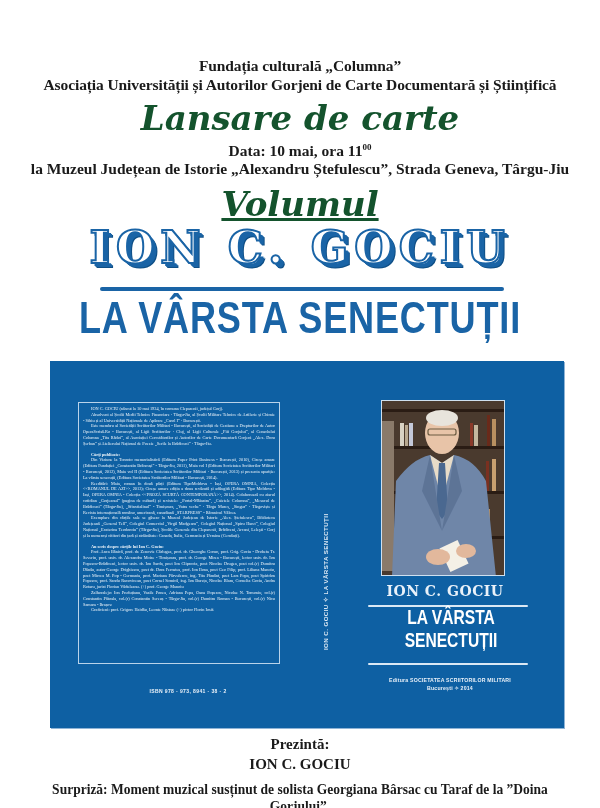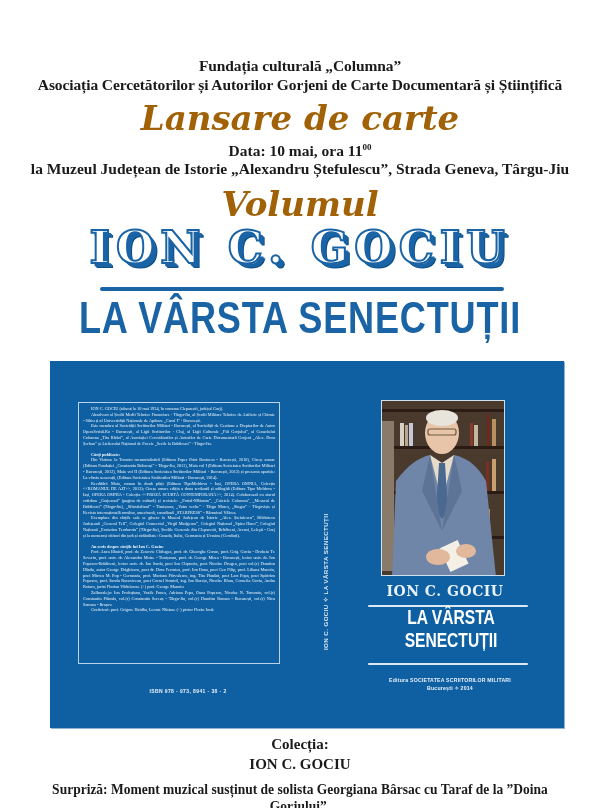--- a/index.html
+++ b/index.html
@@ -1,20 +1,20 @@
 <!DOCTYPE html>
 <html><head>
 <meta charset="utf-8">
 <style>
   html, body { margin:0; padding:0; background:#ffffff; }
   body { width:600px; height:808px; position:relative; overflow:hidden; font-family:"Liberation Serif", "DejaVu Serif", serif; color:#1a1a1a; }
   .abs { position:absolute; }
   .center { left:0; width:600px; text-align:center; }
   .org { font-weight:bold; font-size:15.5px; line-height:19px; letter-spacing:-0.1px; }
-  .script { font-family:"DejaVu Serif", serif; font-style:italic; color:#a16207; font-weight:bold; }
+  .script { font-family:"DejaVu Serif", serif; font-style:italic; color:#14532d; font-weight:bold; }
   .info { font-weight:bold; font-size:15.5px; }
   .big-name { font-family:"DejaVu Serif", serif; font-weight:bold; color:#fff; -webkit-text-stroke:2px #1a64a6; text-shadow:3px 3px 0 #1a64a6, 4px 4px 0 #1a64a6, 5px 5px 0 #0f4f86; letter-spacing:6px; }
   .title-line { background:#1a64a6; height:4px; border-radius:2px; }
   .big-title { font-family:"Liberation Sans", sans-serif; font-weight:bold; color:#1a64a6; transform:scaleX(0.82); transform-origin:center; letter-spacing:1px; }
   .book { left:50px; top:361px; width:514px; height:367px; background:#0e60a3; box-shadow:1px 1px 0 #8fb4d6; }
   .backbox { left:78px; top:402px; width:202px; height:262px; border:1px solid #b9d3ea; color:#f0f6fb; font-size:4.3px; line-height:5.8px; padding:3px 4px; box-sizing:border-box; text-align:justify; overflow:hidden; }
   .backbox p { margin:0 0 0 0; text-indent:8px; }
   .backbox .h { font-weight:bold; margin-top:5px; text-indent:8px; }
   .isbn { left:128px; top:688px; width:120px; text-align:center; color:#e9f1f9; font-family:"Liberation Sans", sans-serif; font-size:5px; font-weight:bold; letter-spacing:0.4px; }
   .spine { left:318px; top:560px; width:300px; transform:rotate(-90deg); transform-origin:left top; color:#dbe8f4; font-family:"Liberation Sans", sans-serif; font-size:6.2px; font-weight:bold; letter-spacing:0.4px; }
@@ -24,32 +24,32 @@
   .cover-title { left:366px; top:602px; width:170px; text-align:center; color:#ffffff; font-family:"Liberation Sans", sans-serif; font-weight:bold; font-size:20px; transform:scaleX(0.78); transform-origin:center; }
   .publisher { left:360px; top:676px; width:180px; text-align:center; color:#e9f1f9; font-family:"Liberation Sans", sans-serif; font-weight:bold; font-size:5.2px; line-height:8px; letter-spacing:0.2px; }
   .present { font-weight:bold; font-size:15px; line-height:20px; }
   .surprise { font-family:"Liberation Serif", serif; font-weight:bold; font-size:15px; transform:scaleX(0.9); transform-origin:center; }
 </style>
 </head>
 <body>
 
 <div class="abs center org" style="top:20px;margin-top:36px;">
   <div>Fundația culturală „Columna”</div>
-  <div>Asociația Cercetătorilor și Autorilor Gorjeni  de Carte Documentară și Științifică</div>
+  <div>Asociația Universității și Autorilor Gorjeni  de Carte Documentară și Științifică</div>
 </div>
 
 <div class="abs center script" style="top:98px; font-size:34px; line-height:40px;">Lansare de carte</div>
 
 <div class="abs center info" style="top:142px;">
   <span>Data:  10 mai, ora 11</span><sup style="font-size:9px;">00</sup>
 </div>
 
 <div class="abs center info" style="top:160px;text-align:center;">la  Muzeul Județean de Istorie „Alexandru Ștefulescu”,  Strada Geneva,  Târgu-Jiu</div>
 
-<div class="abs center script" style="top:184px; font-size:34px; line-height:40px;">Volumul</div>
+<div class="abs center script" style="top:184px; font-size:34px; line-height:40px;text-decoration:underline;">Volumul</div>
 
 <div class="abs center big-name" style="top:222px; font-size:44px; line-height:52px;">ION C. GOCIU</div>
 
 <div class="abs title-line" style="left:100px; top:287px; width:404px;"></div>
 
 <div class="abs center big-title" style="top:292px; font-size:44px; line-height:52px;">LA VÂRSTA SENECTUȚII</div>
 
 <div class="abs book"></div>
 
 <div class="abs backbox">
@@ -107,17 +107,17 @@
 <div class="abs cover-line" style="left:368px; top:605px; width:160px;"></div>
 <div class="abs cover-title" style="left:356px; top:606px; width:190px;">LA VÂRSTA SENECTUȚII</div>
 <div class="abs cover-line" style="left:368px; top:663px; width:160px;"></div>
 
 <div class="abs publisher">
   <div>Editura SOCIETATEA SCRIITORILOR MILITARI</div>
   <div>București ✧ 2014</div>
 </div>
 
 <div class="abs center present" style="top:734px;">
-  <div>Colecția:</div>
+  <div>Prezintă:</div>
   <div>ION C. GOCIU</div>
 </div>
 
 <div class="abs center surprise" style="top:781px;">Surpriză: Moment muzical  susținut de solista Georgiana Bârsac cu Taraf de la ”Doina Gorjului”.</div>
 
 </body></html>

